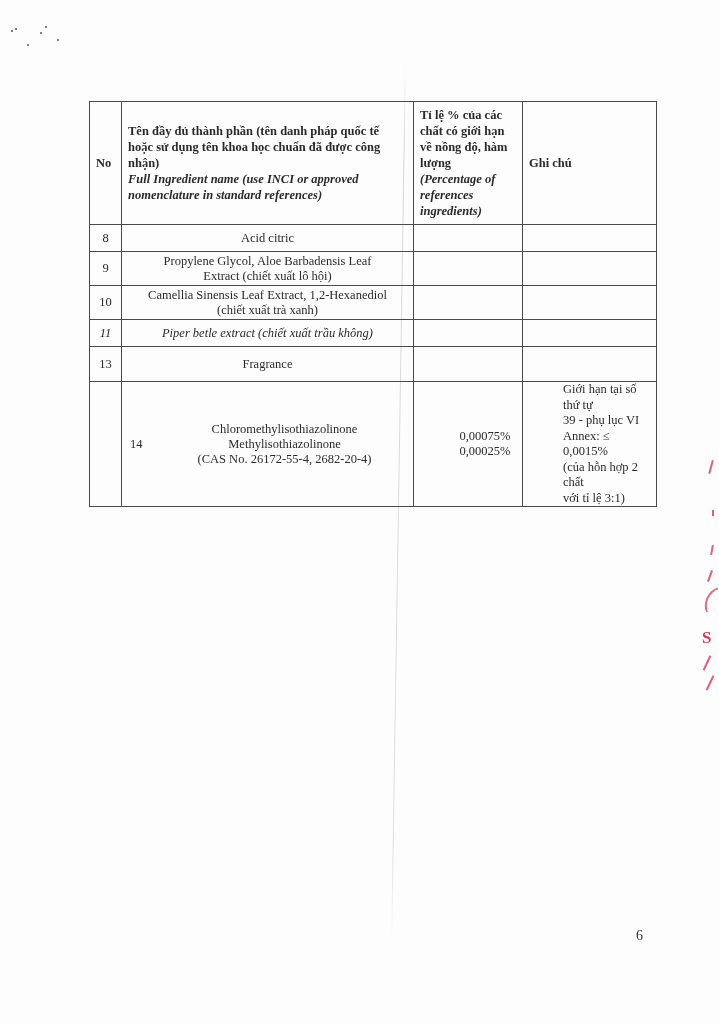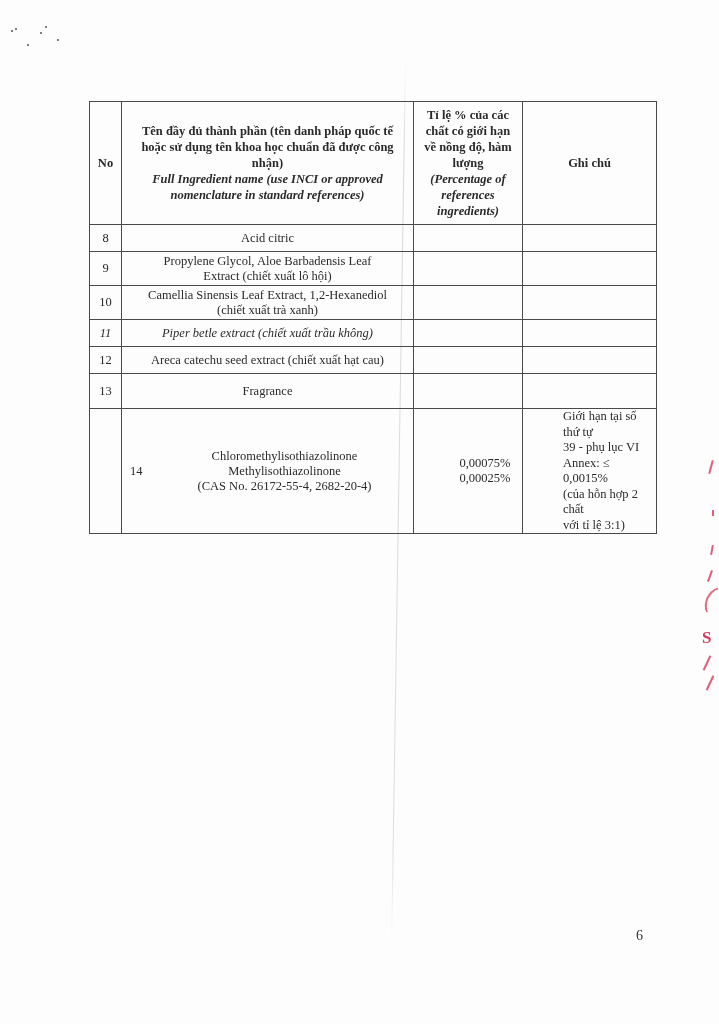--- a/index.html
+++ b/index.html
@@ -22,21 +22,21 @@
     font-size: 12.5px;
   }
   table.ingredients td, table.ingredients th {
     border: 1.3px solid #4a4a4a;
     padding: 0 6px; vertical-align: middle;
   }
   col.c-no { width: 32px; }
   col.c-name { width: 292px; }
   col.c-pct { width: 109px; }
   col.c-note { width: 134px; }
-  thead th { height: 122px; font-weight: bold; text-align: center; line-height: 16px; font-size: 12.5px; }
+  thead th { height: 122px; font-weight: bold; text-align: left; line-height: 16px; font-size: 12.5px; }
   thead th .it { font-style: italic; display: block; }
   td.no { text-align: center; }
   td.name { text-align: center; line-height: 15px; }
   td.pct { text-align: center; line-height: 15px; }
   td.note { text-align: left; line-height: 15.5px; padding-left: 6px; }
   tr.r8 td { height: 26px; }
   tr.r9 td { height: 33px; }
   tr.r10 td { height: 33px; }
   tr.r11 td { height: 26px; font-style: italic; }
   tr.r12 td { height: 26px; }
@@ -115,28 +115,20 @@
       <td class="note"></td>
     </tr>
     <tr class="r11">
       <td class="no">11</td>
       <td class="name">
           <span class="line">Piper betle extract (chiết xuất trầu không)</span>
         </td>
       <td class="pct"></td>
       <td class="note"></td>
     </tr>
-    <tr class="r12">
-      <td class="no">12</td>
-      <td class="name">
-          <span class="line">Areca catechu seed extract (chiết xuất hạt cau)</span>
-        </td>
-      <td class="pct"></td>
-      <td class="note"></td>
-    </tr>
     <tr class="r13">
       <td class="no">13</td>
       <td class="name">
           <span class="line">Fragrance</span>
         </td>
       <td class="pct"></td>
       <td class="note"></td>
     </tr>
     <tr class="r14">
       <td class="no">14</td>

